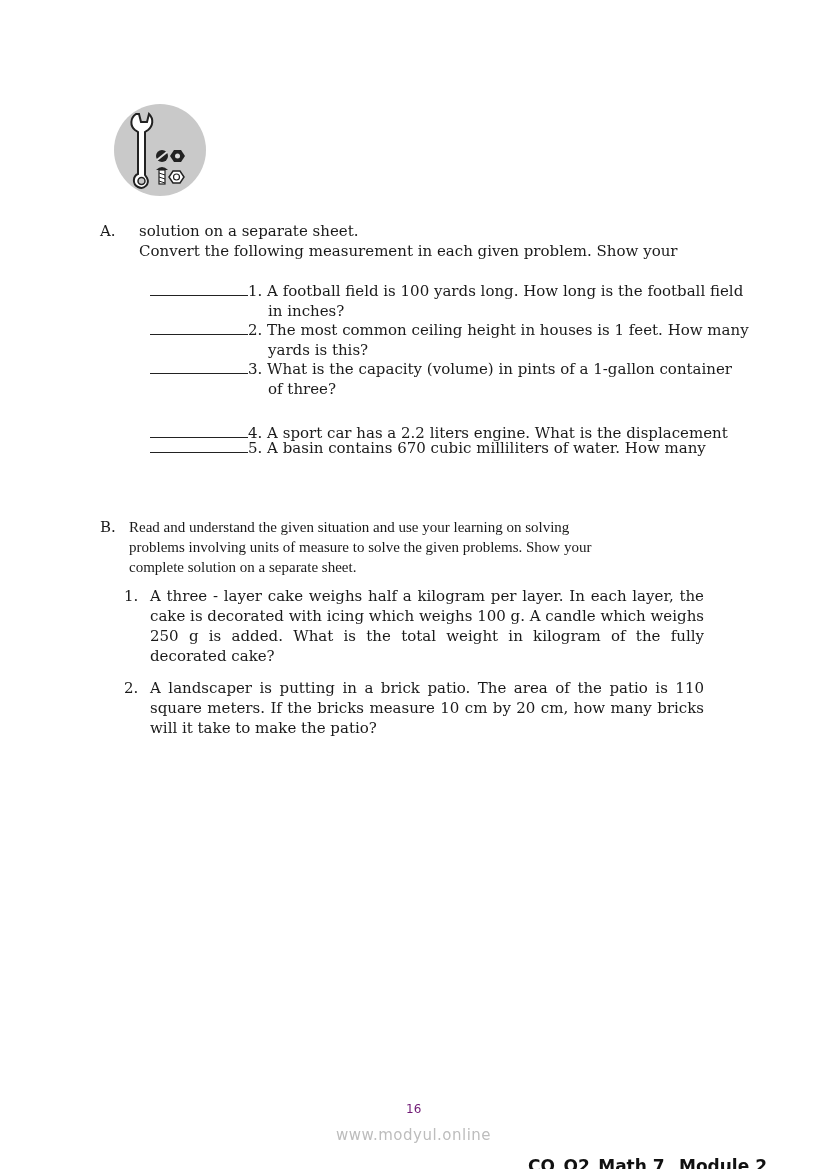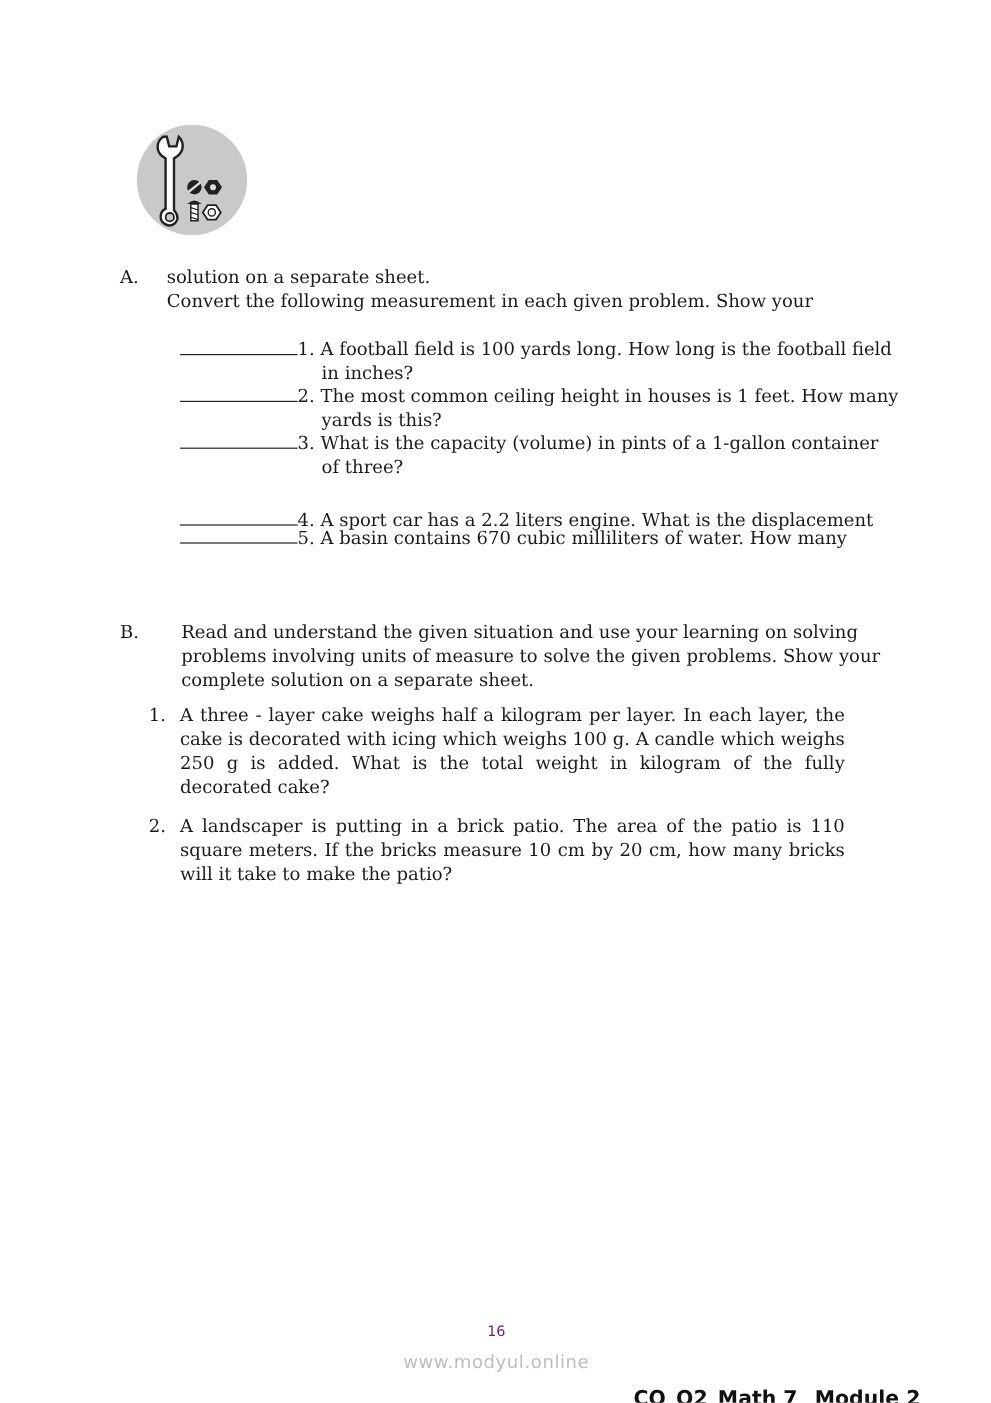--- a/index.html
+++ b/index.html
@@ -85,21 +85,21 @@
 
   <div class="item" style="left:150px; top:399px;margin-top:24px;">
     <div><span class="blank"></span><span>4.</span> <span>A sport car has a 2.2 liters engine. What is the displacement</span></div>
   </div>
 
   <div class="item" style="left:150px; top:438px;">
     <div><span class="blank"></span><span>5.</span> <span>A basin contains 670 cubic milliliters of water. How many</span></div>
   </div>
 
   <div class="sec-label" style="left:100px; top:518px;">B.</div>
-  <div class="para" style="left:151px; top:517px;">
+  <div class="para" style="left:129px; top:517px;font-family:Liberation Serif, serif;">
     <div>Read and understand the given situation and use your learning on solving</div>
     <div>problems involving units of measure to solve the given problems. Show your</div>
     <div>complete solution on a separate sheet.</div>
   </div>
 
   <div class="bitem" style="left:124px; top:586px;">
     <span class="bnum">1.</span>
     <span class="btext">A three - layer cake weighs half a kilogram per layer. In each layer, the cake is decorated with icing which weighs 100 g.  A candle which weighs 250 g is added. What is the total weight in kilogram of the fully decorated cake?</span>
   </div>
 

